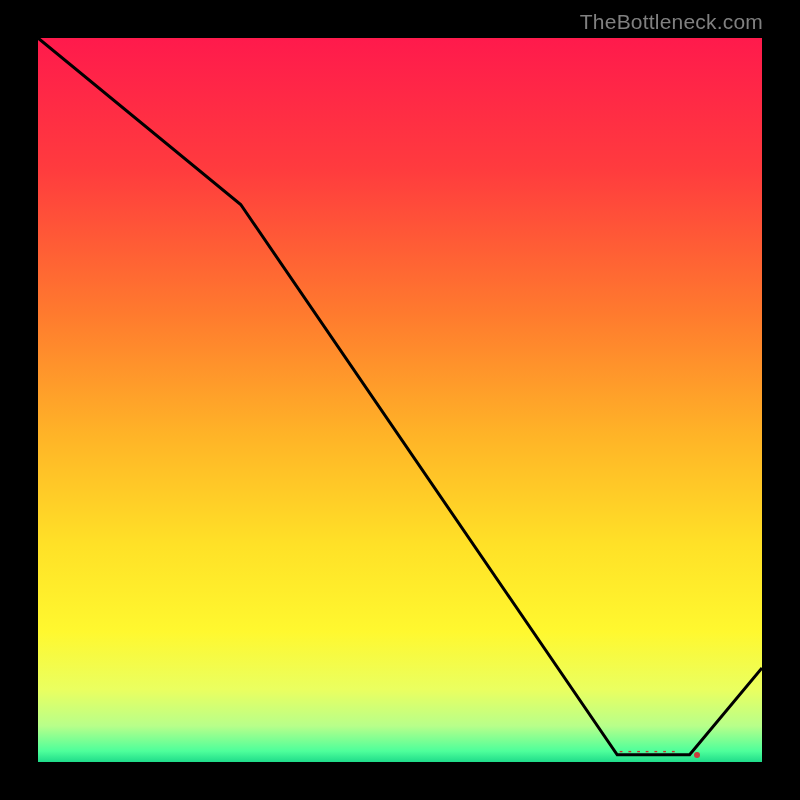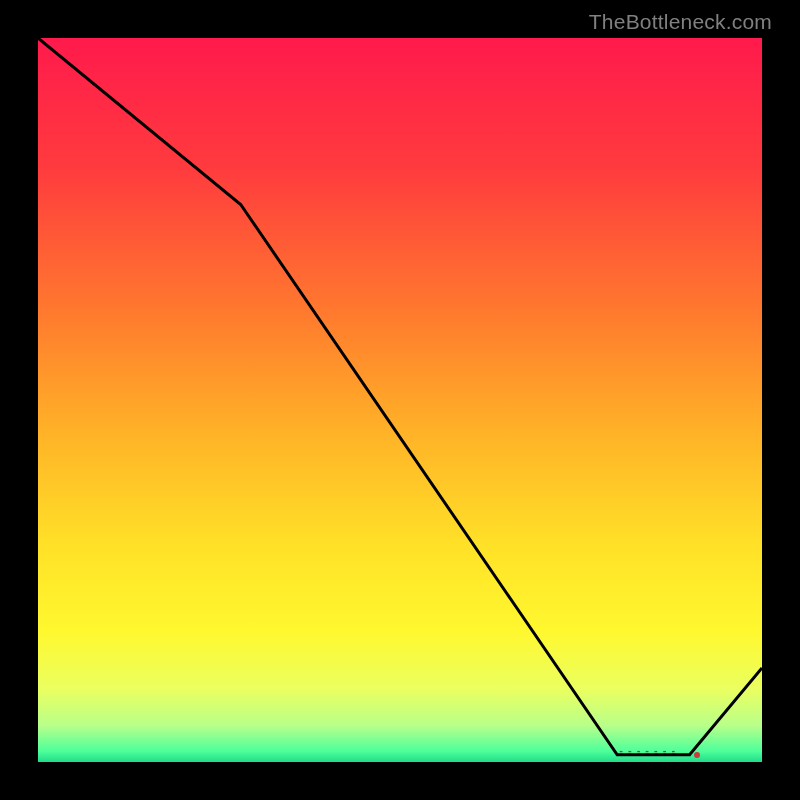--- a/index.html
+++ b/index.html
@@ -38,21 +38,21 @@
     position: absolute;
     left: 0;
     top: 0;
     width: 724px;
     height: 724px;
     display: block;
   }
   .watermark {
     position: absolute;
     top: 10px;
-    right: 28px;
+    right: 37px;
     color: #808080;
     font-size: 21px;
     font-weight: 500;
     letter-spacing: 0.2px;
   }
   .dotted-label {
     position: absolute;
     color: #c83232;
     font-size: 11px;
     font-weight: bold;

